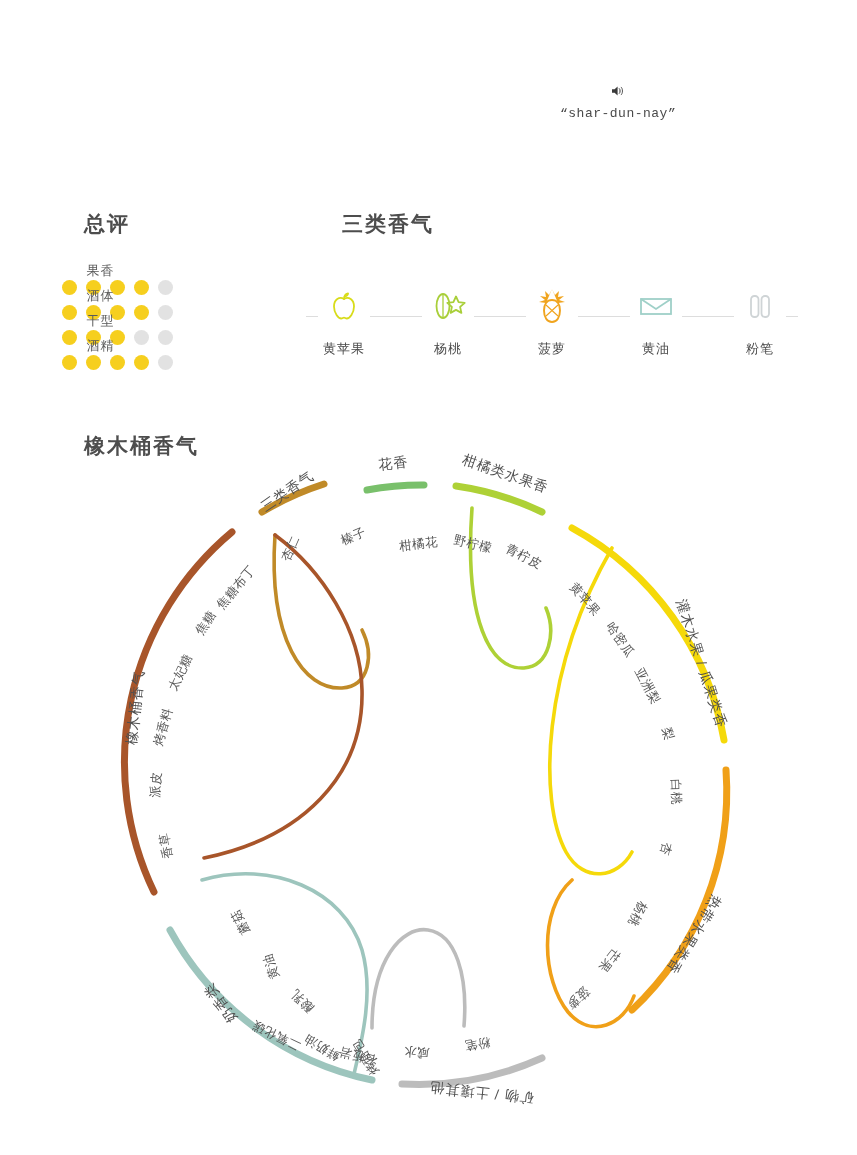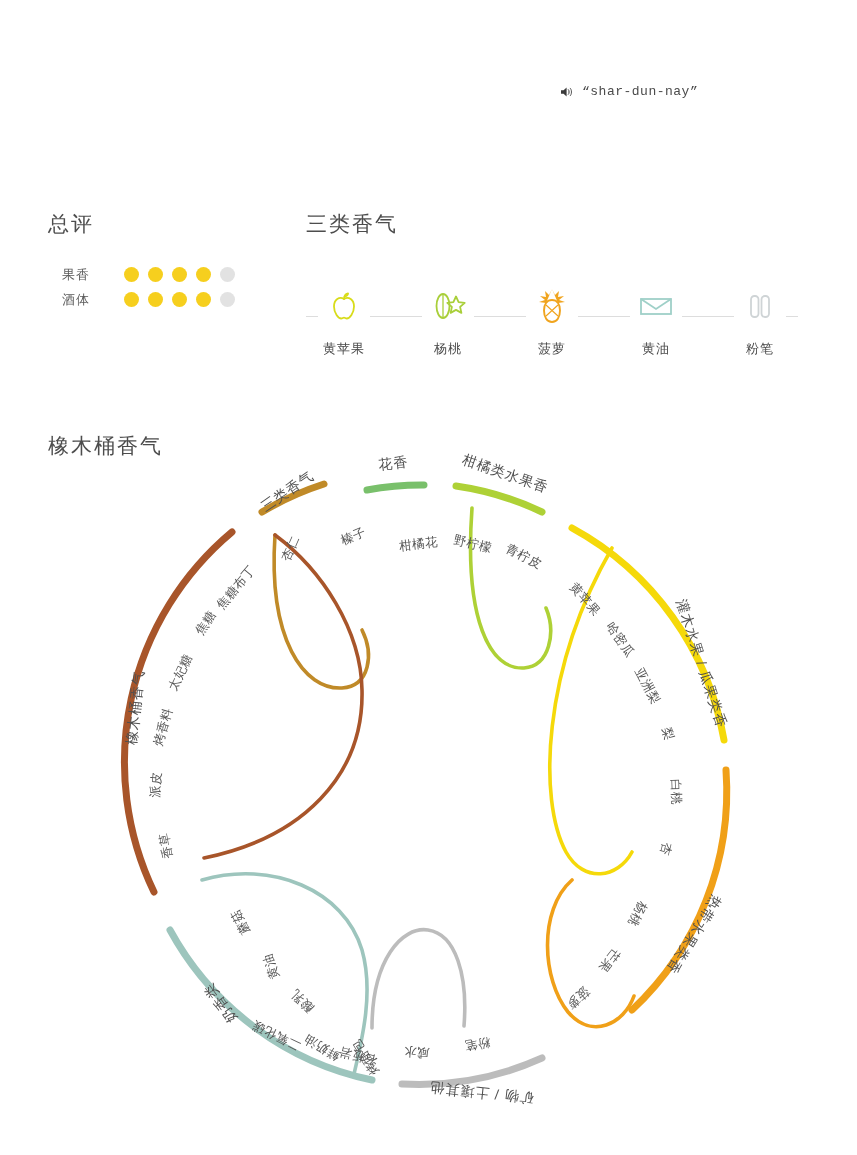--- a/index.html
+++ b/index.html
@@ -20,54 +20,57 @@
   .pronounce {
     position: absolute;
     left: 560px;
     top: 84px;
     display: flex;
     align-items: center;
     gap: 8px;
     font-size: 13px;
     color: #4a4a4a;
     letter-spacing: .5px;
+    flex-direction: column;
   }
   .pronounce .speaker {
     width: 14px; height: 14px;
     display: inline-block;
     position: relative;
   }
   .pronounce .speaker svg { display:block; }
   .pronounce .word {
     font-family: "Liberation Mono", monospace;
     font-size: 13px;
   }
 
   
   .sec-title {
     position: absolute;
     font-size: 21px;
     color: #4d4d4d;
     letter-spacing: 2px;
-    font-weight: 400;
+    font-weight: 700;
+    margin-left: 36px;
   }
   #title-overall { left: 48px; top: 210px; }
   #title-aroma   { left: 306px; top: 210px; }
   #title-other   { left: 48px; top: 432px; }
 
   
   .ratings {
     position: absolute;
     left: 62px;
     top: 262px;
   }
   .rating-row {
     display: flex;
     align-items: center;
     height: 25px;
+    flex-direction: column;
   }
   .rating-label {
     width: 62px;
     text-align: left;
     font-size: 13px;
     color: #5a5a5a;
     letter-spacing: 1px;
   }
   .dots { display: flex; gap: 9px; }
   .dot {
@@ -175,20 +178,40 @@
   <div class="rating-row">
     <span class="rating-label">酒体</span>
     <span class="dots">
       <span class="dot on"></span>
       <span class="dot on"></span>
       <span class="dot on"></span>
       <span class="dot on"></span>
       <span class="dot"></span>
     </span>
   </div>
+  <div class="rating-row">
+    <span class="rating-label">干型</span>
+    <span class="dots">
+      <span class="dot on"></span>
+      <span class="dot on"></span>
+      <span class="dot on"></span>
+      <span class="dot"></span>
+      <span class="dot"></span>
+    </span>
+  </div>
+  <div class="rating-row">
+    <span class="rating-label">酒精</span>
+    <span class="dots">
+      <span class="dot on"></span>
+      <span class="dot on"></span>
+      <span class="dot on"></span>
+      <span class="dot on"></span>
+      <span class="dot"></span>
+    </span>
+  </div>
 </div>
 
 <div class="aroma-strip">
   <div class="aroma-line"></div>
   <div class="aroma-items">
 
     <div class="aroma-item">
       <div class="aroma-icon">
         <svg width="44" height="44" viewBox="0 0 44 44">
           <path d="M22 15c-4.6-3-10 .6-10 7.5 0 6.5 4.4 12 7.2 12 1.3 0 1.9-.8 2.8-.8s1.5.8 2.8.8c2.8 0 7.2-5.5 7.2-12 0-6.9-5.4-10.5-10-7.5z" fill="none" stroke="#d8dc1a" stroke-width="1.8"></path>

